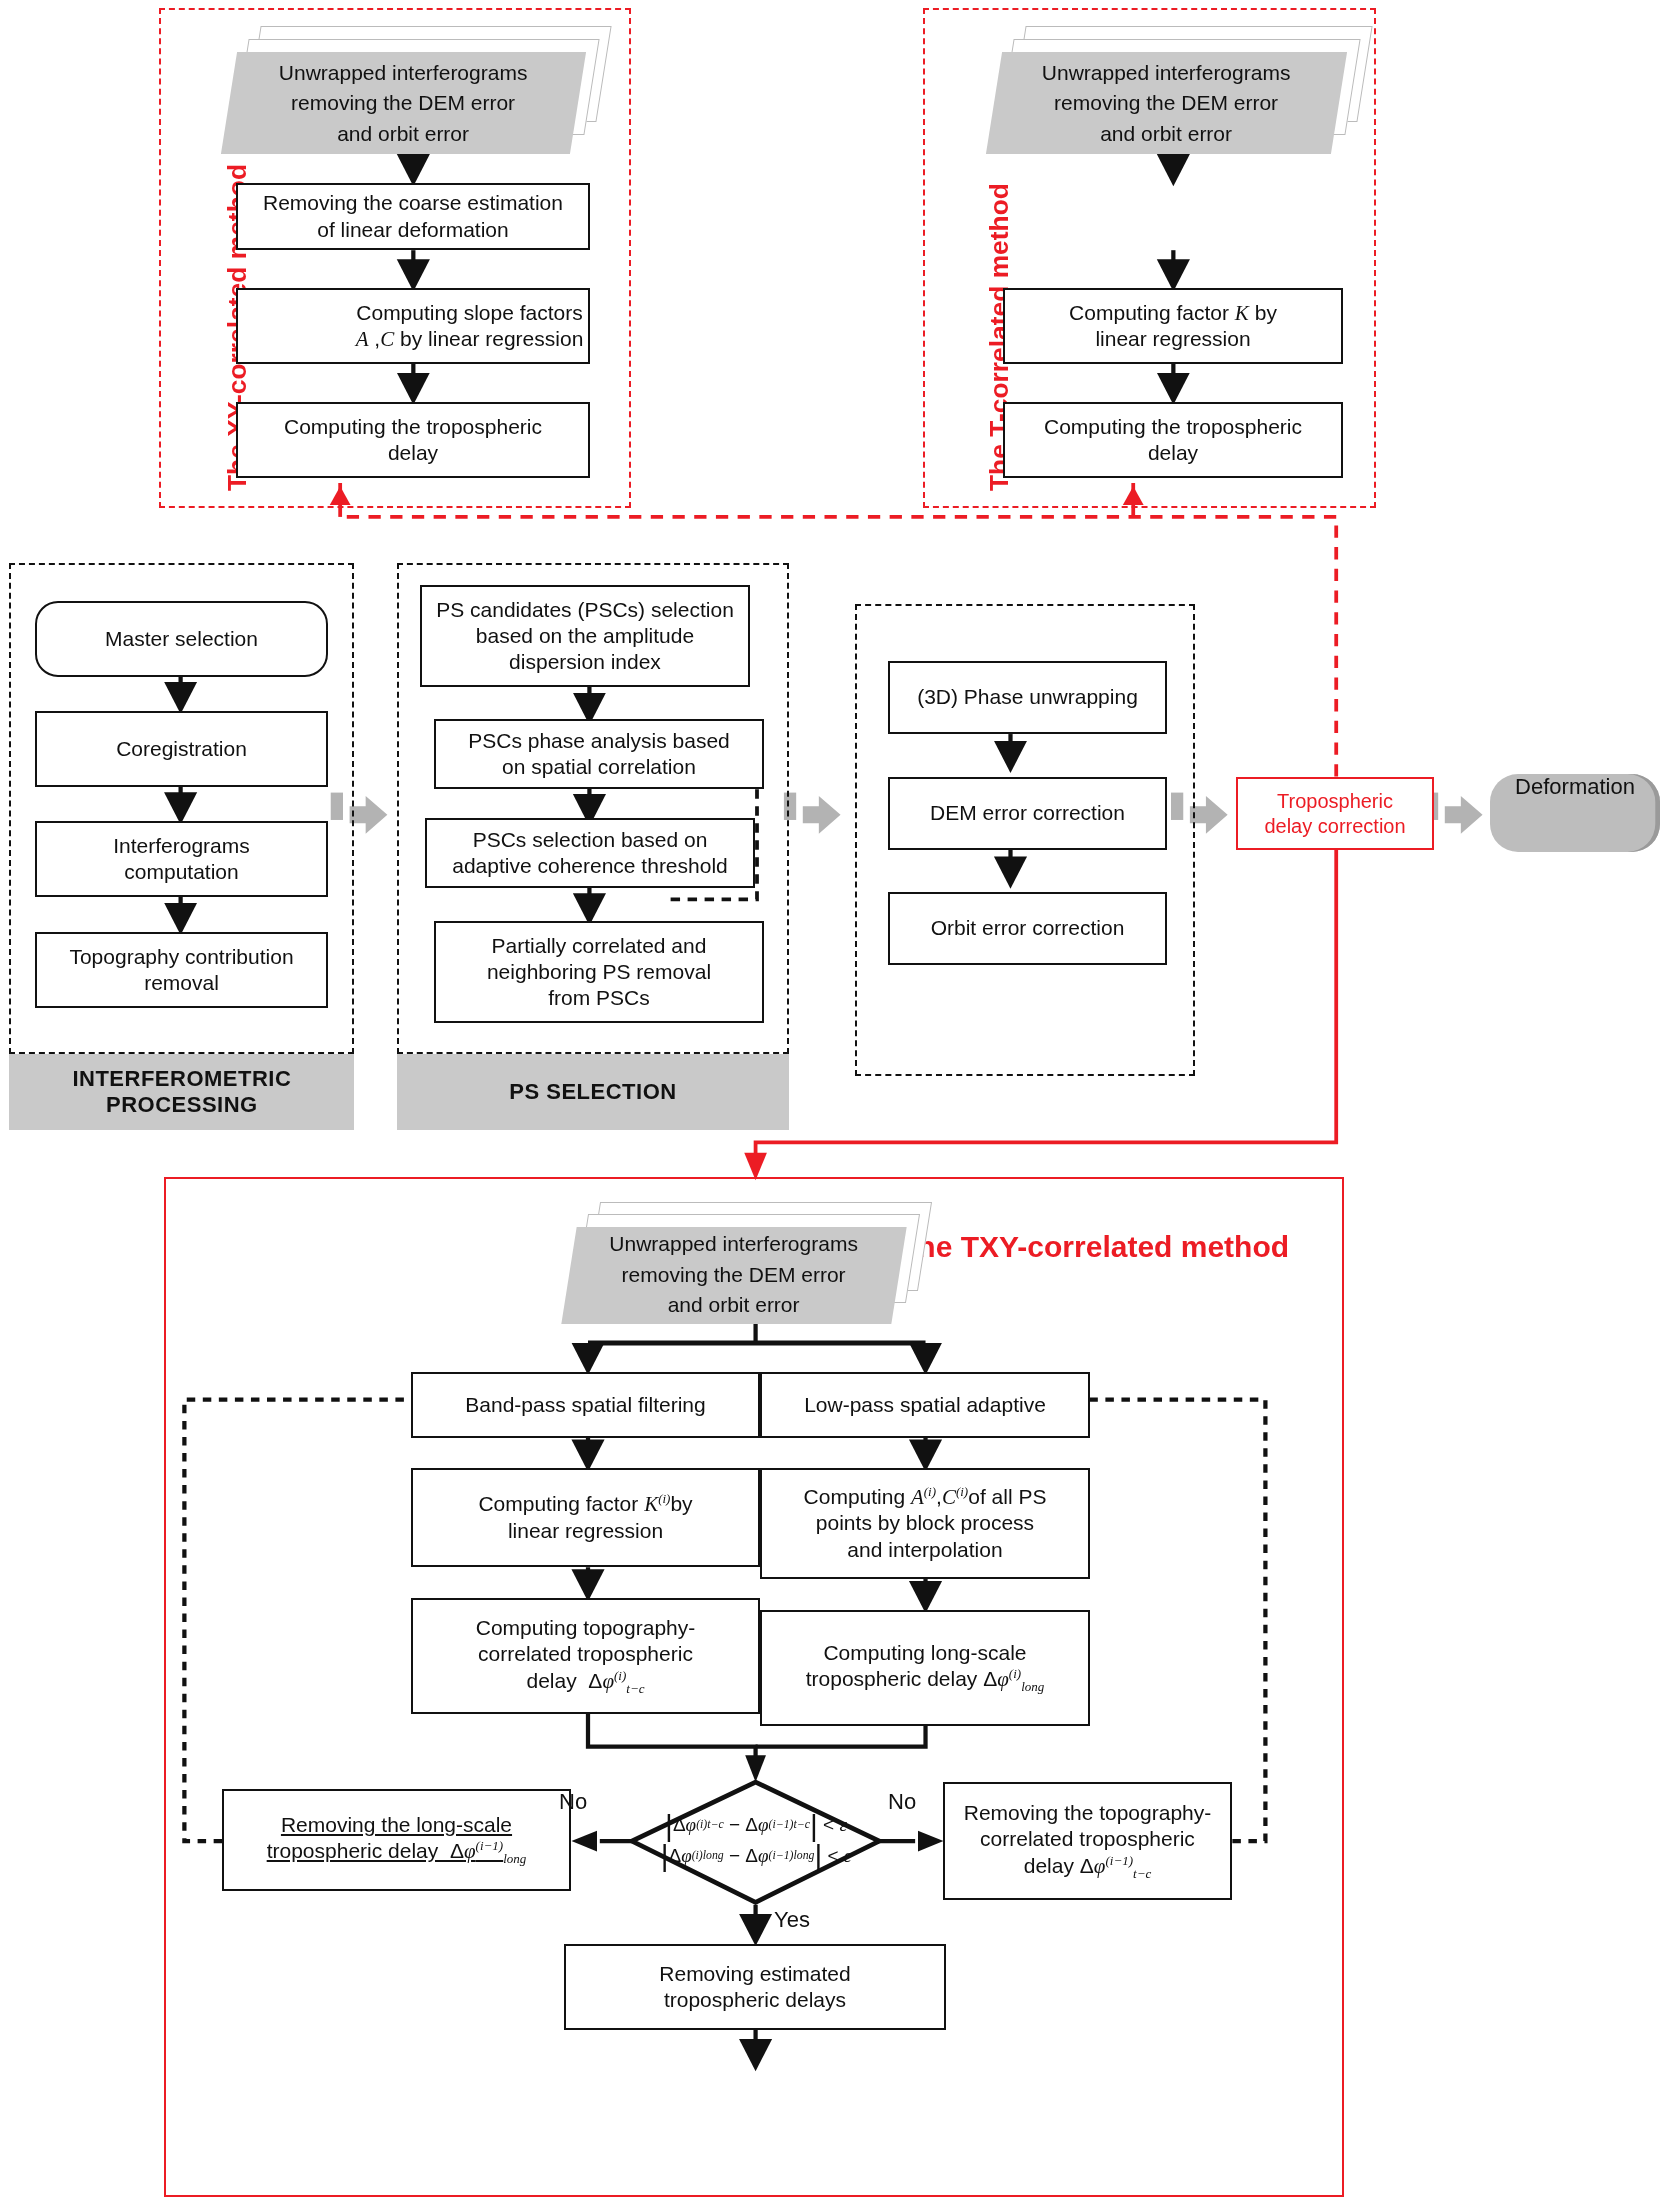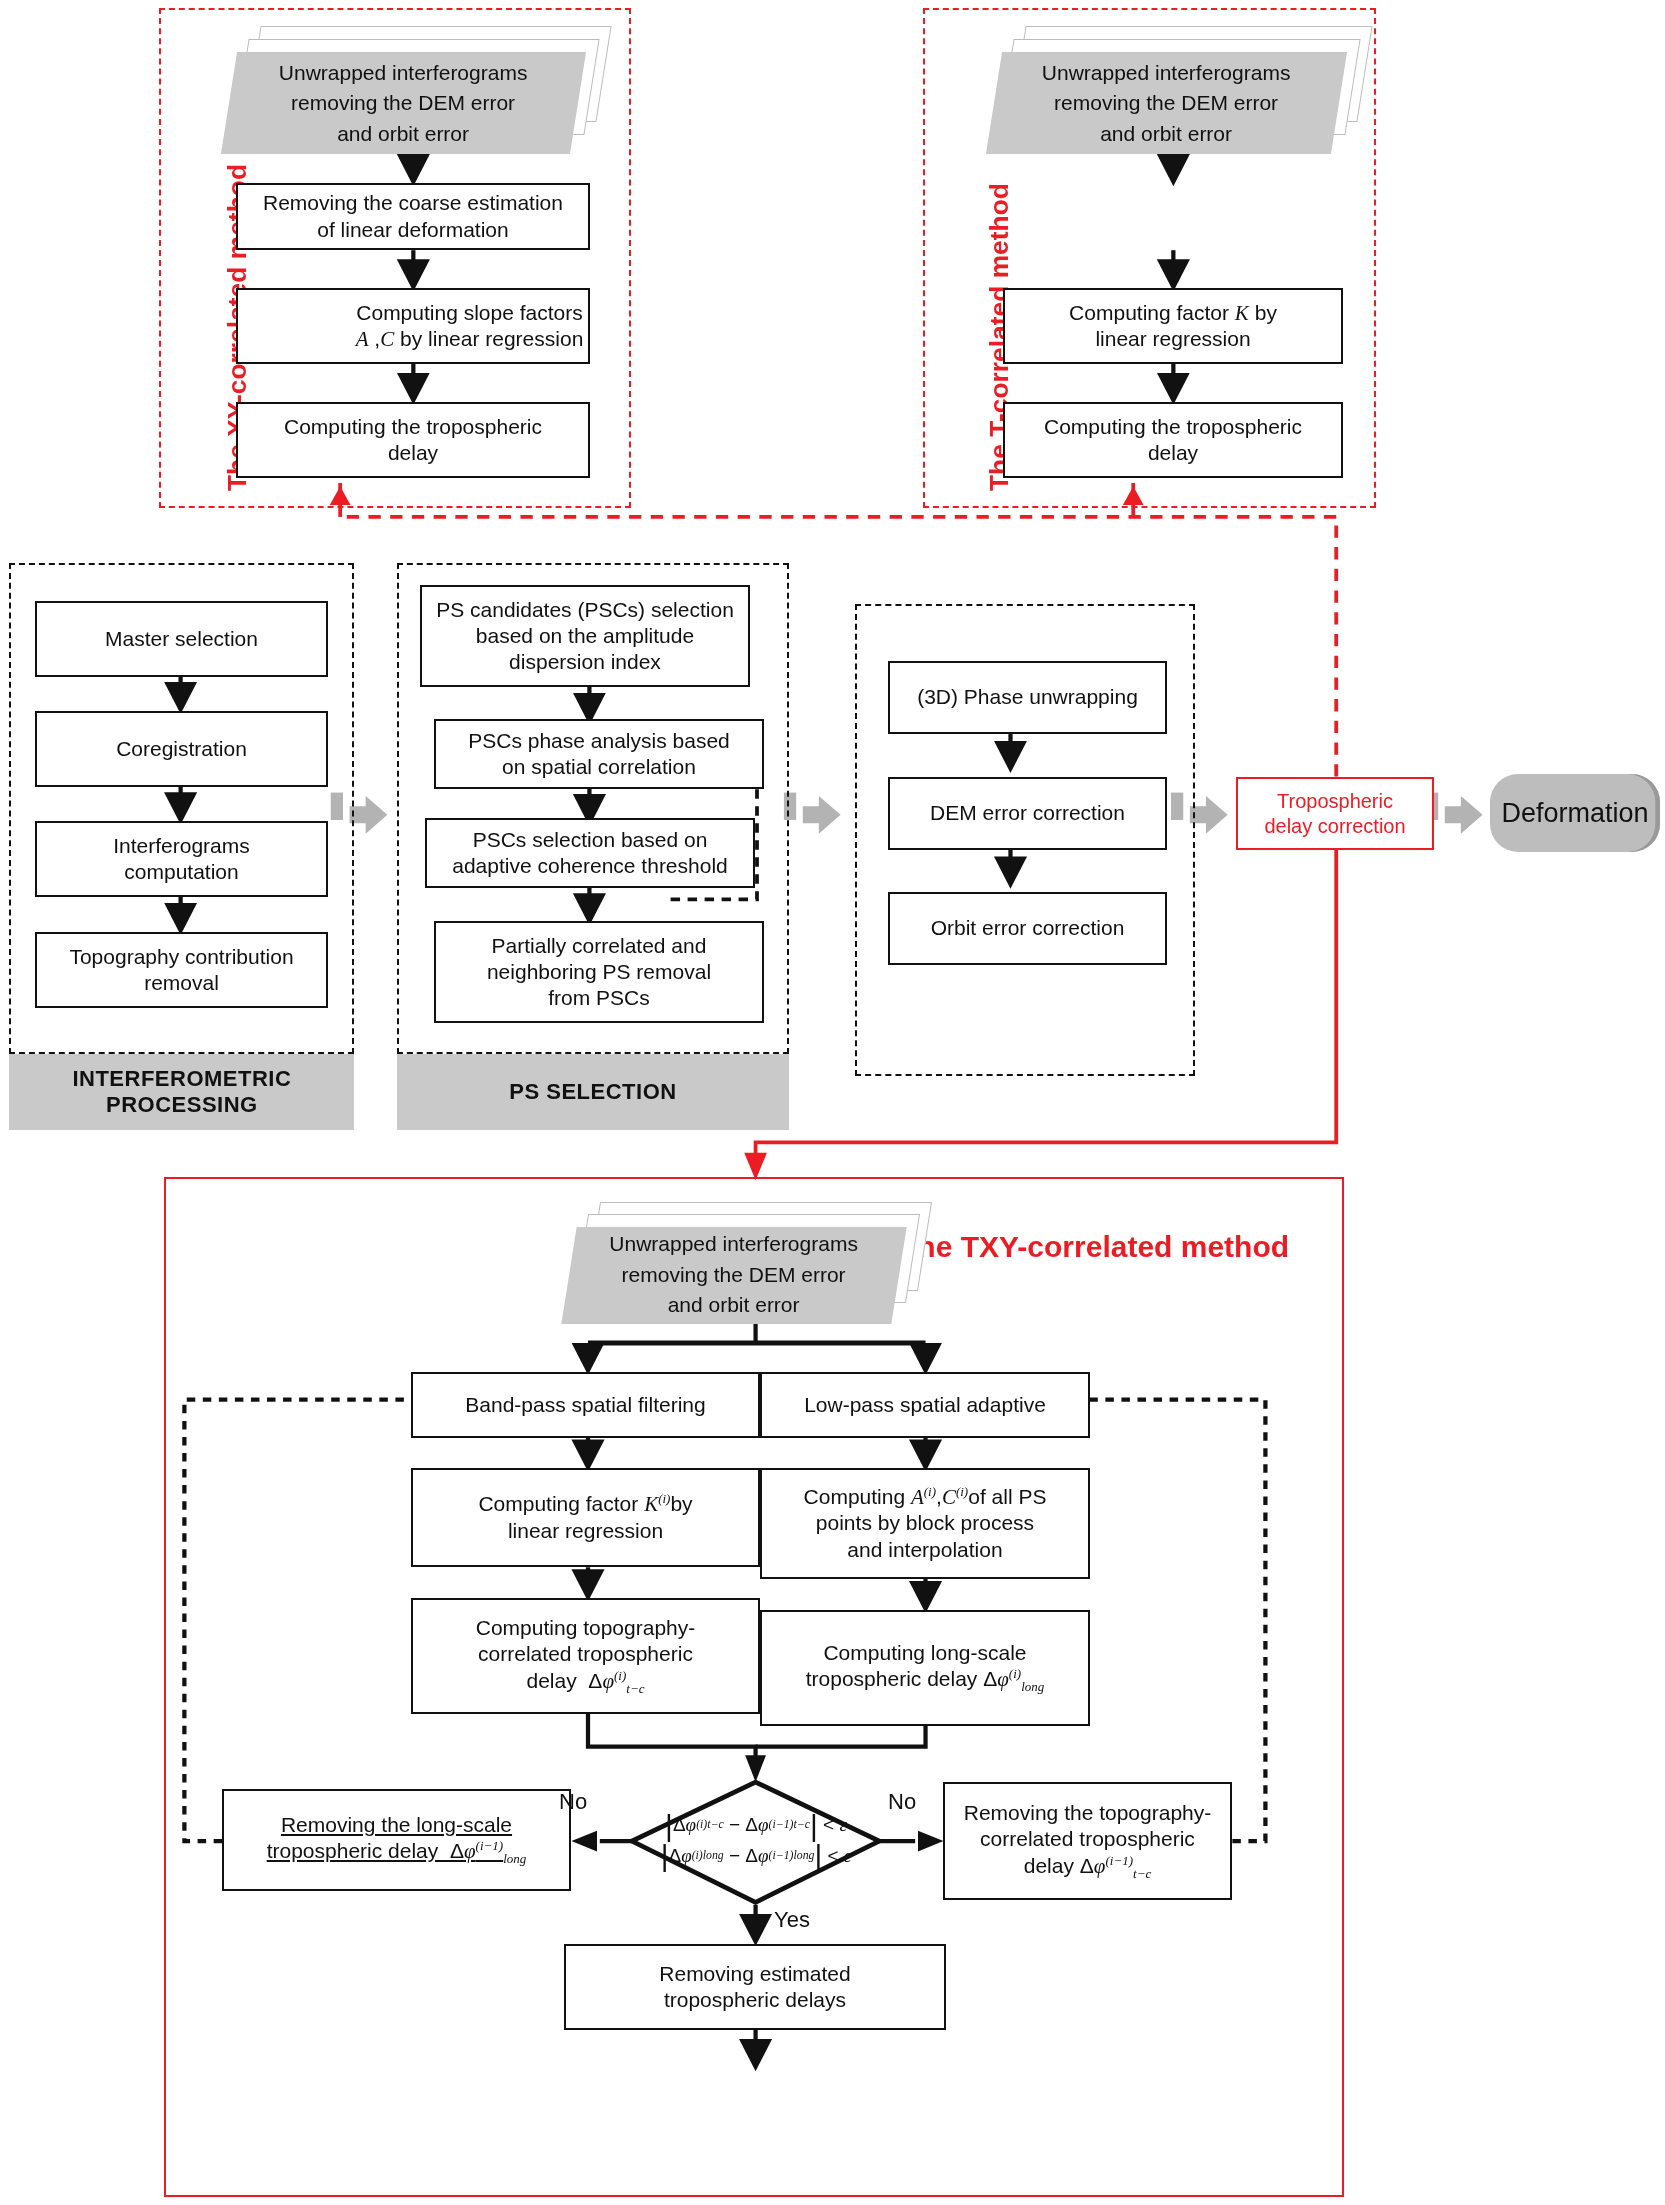--- a/index.html
+++ b/index.html
@@ -99,22 +99,22 @@
     color:#111;
     white-space:pre-line;
   }
 
   
   .pill{
     position:absolute;
     background:#bdbdbd;
     border-radius:28px;
     box-shadow:-4.7px 0 0 0 #9a9a9a inset;
-    display:flex;align-items:center;justify-content:center;
-    font-size:27px;color:#111;
+    display:flex;align-items:flex-start;justify-content:center;
+    font-size:22px;color:#111;
   }
 
   
   svg.wires{position:absolute;left:0;top:0;width:1666px;height:2205px;pointer-events:none;}
 
   
   .flowlbl{
     position:absolute;font-size:22px;color:#111;white-space:nowrap;
   }
 
@@ -270,21 +270,21 @@
     <span class="t">Computing the tropospheric
 delay</span>
   </div>
 
   <div class="grp-dash" style="left:9.4px;top:563px;width:345px;height:491px;"></div>
   <div class="band" style="left:9.4px;top:1054px;width:345px;height:76px;">
     <span class="t" style="white-space:pre-line">INTERFEROMETRIC
 PROCESSING</span>
   </div>
 
-  <div class="box" style="left:35px;top:601px;width:293px;height:76px;">
+  <div class="box" style="left:35px;top:601px;width:293px;height:76px;border-radius:23px;">
     <span class="t">Master selection</span>
   </div>
   <div class="box" style="left:35px;top:711px;width:293px;height:76px;">
     <span class="t">Coregistration</span>
   </div>
   <div class="box" style="left:35px;top:821px;width:293px;height:76px;">
     <span class="t">Interferograms
 computation</span>
   </div>
   <div class="box" style="left:35px;top:932px;width:293px;height:76px;">

